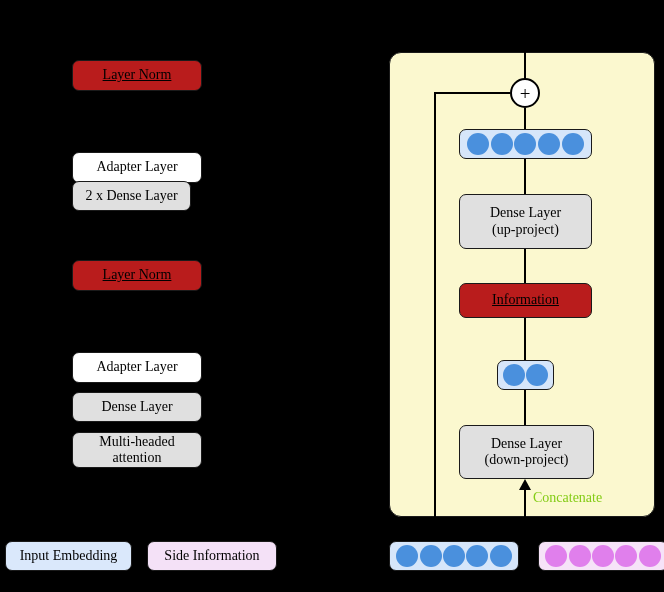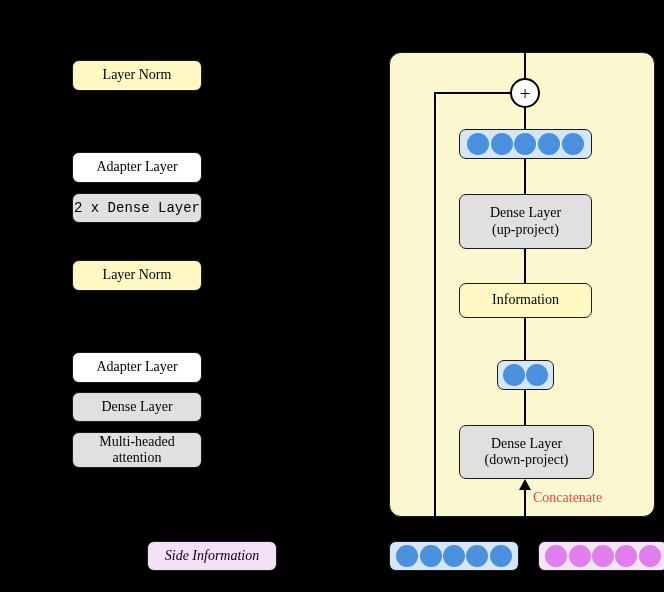--- a/index.html
+++ b/index.html
@@ -26,25 +26,25 @@
     border-radius: 7px;
     display: flex;
     align-items: center;
     justify-content: center;
     text-align: center;
     color: #000000;
     font-size: 14px;
     line-height: 1.15;
     white-space: pre-line;
   }
-  .node.pink   { background: #fef9c3; }
+  .node.pink   { background: #b91c1c; text-decoration: underline; }
   .node.yellow { background: #ffffff; }
   .node.grey   { background: #e0e0e0; }
   .node.blue   { background: #dae8fb; }
-  .node.violet { background: #f4e1f7; font-style: italic; }
+  .node.violet { background: #f4e1f7; }
 
   
   #adapter-panel {
     position: absolute;
     box-sizing: border-box;
     background: #fbf8cf;
     border: 1px solid #1a1a1a;
     border-radius: 12px;
   }
 
@@ -98,45 +98,46 @@
     width: 0;
     height: 0;
     border-left: 6px solid transparent;
     border-right: 6px solid transparent;
     border-bottom: 11px solid #000000;
   }
 
   
   .plain-label {
     position: absolute;
-    color: #ef4444;
+    color: #84cc16;
     font-size: 14px;
     white-space: nowrap;
   }
 </style>
 </head>
 <body>
 
 <div id="canvas">
 
   <div class="node pink" style="left:72px;  top:60px;  width:130px; height:31px;">Layer Norm</div>
 
   <div class="node yellow" style="left:72px;  top:152px; width:130px; height:31px;">Adapter Layer</div>
 
-  <div class="node grey" style="left:72px;  top:193px; width:130px; height:30px;font-family:Liberation Mono, monospace;">2 x Dense Layer</div>
+  <div class="node grey" style="left:72px;  top:181px; width:119px; height:30px;">2 x Dense Layer</div>
 
   <div class="node pink" style="left:72px;  top:260px; width:130px; height:31px;">Layer Norm</div>
 
   <div class="node yellow" style="left:72px;  top:352px; width:130px; height:31px;">Adapter Layer</div>
 
   <div class="node grey" style="left:72px;  top:392px; width:130px; height:30px;">Dense Layer</div>
 
   <div class="node grey" style="left:72px;  top:432px; width:130px; height:36px;">Multi-headed
 attention</div>
 
+  <div class="node blue" style="left:5px;   top:541px; width:127px; height:30px;">Input Embedding</div>
 
   <div class="node violet" style="left:147px; top:541px; width:130px; height:30px;">Side Information</div>
 
   <div id="adapter-panel" style="left:389px; top:52px; width:266px; height:465px;"></div>
 
   <div class="line vline" style="left:524px; top:52px;  width:2px; height:28px;"></div>
 
   <div class="line vline" style="left:434px; top:92px;  width:2px; height:425px;"></div>
 
   <div class="line hline" style="left:434px; top:92px;  width:76px;  height:2px;"></div>

